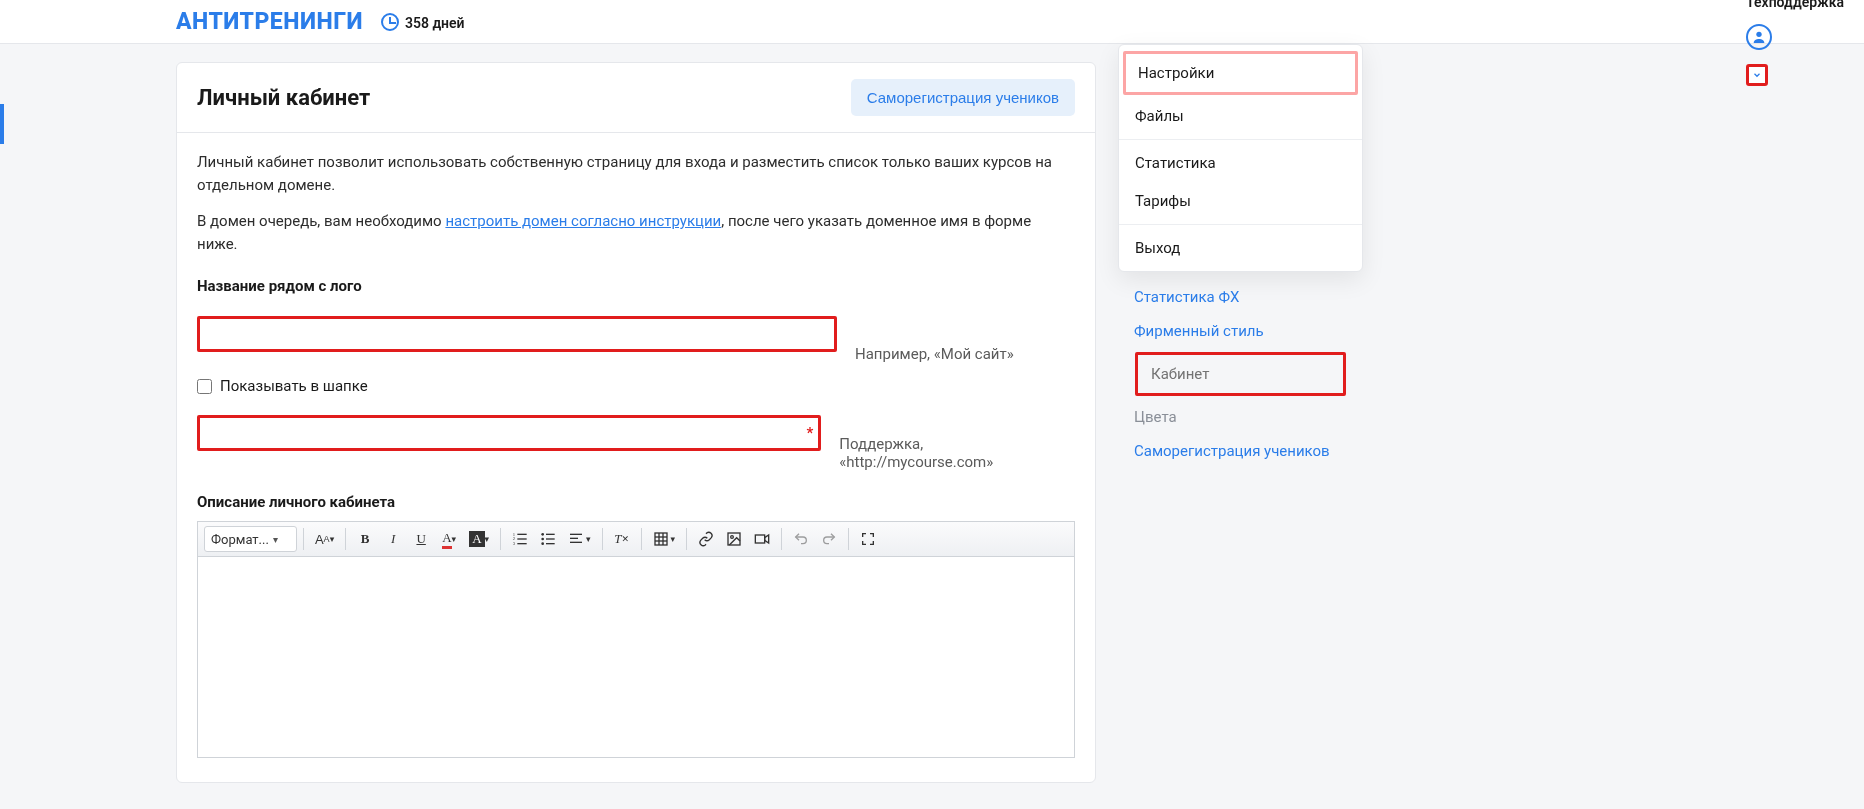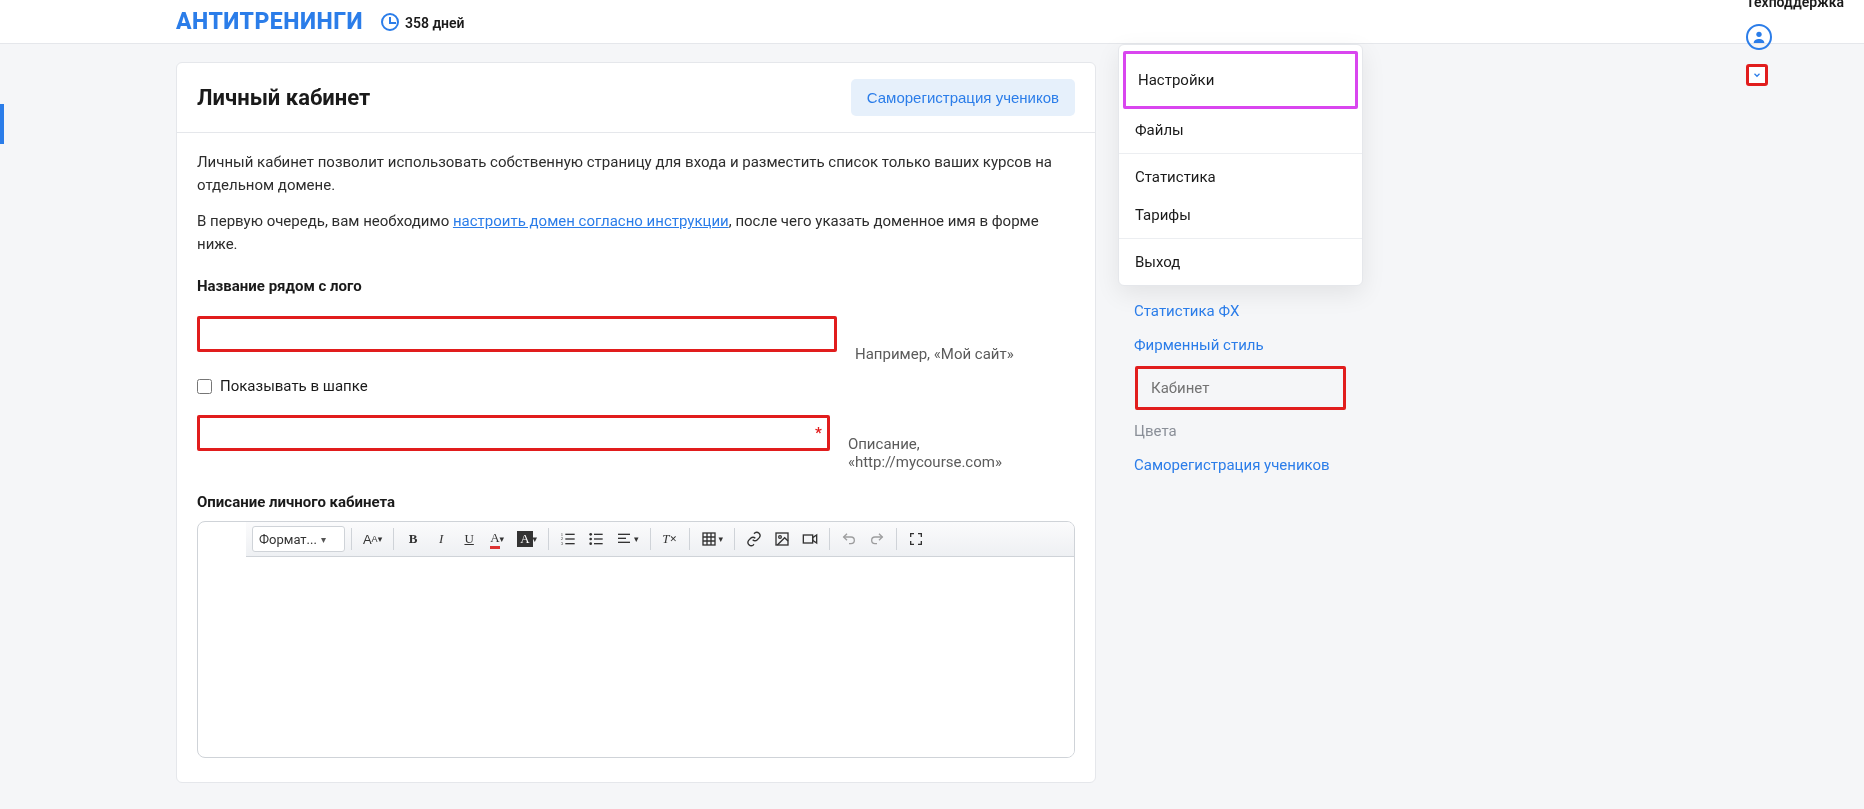--- a/index.html
+++ b/index.html
@@ -158,23 +158,22 @@
   }
   .hint { color: #5b5b5b; font-size: 15px; margin-top: 40px; }
 
   .checkbox-row { margin-top: 14px; display:flex; align-items:center; gap:8px; }
   .checkbox-row input { width:15px; height:15px; }
 
   
   .editor {
     margin-top: 10px;
     border: 1px solid #cfd3d8;
-    border-radius: 8px;
+    border-radius: 0;
     overflow: hidden;
-    padding-left: 48px;
   }
   .editor-toolbar {
     background: linear-gradient(#fbfbfc, #eef0f3);
     border-bottom: 1px solid #cfd3d8;
     padding: 4px 6px;
     display: flex;
     align-items: center;
     gap: 2px;
     flex-wrap: wrap;
     font-size: 13px;
@@ -215,24 +214,24 @@
   .dd-group { border-bottom:1px solid #eceef1; padding:4px 0; }
   .dd-group:last-child { border-bottom:none; }
   .dd-item {
     padding: 10px 16px;
     font-size: 15px;
     color:#1a1a1a;
     cursor:pointer;
     display:flex; align-items:center; gap:8px;
   }
   .dd-item.highlight {
-    border:3px solid #d946ef;
+    border:3px solid #fca5a5;
     border-radius:2px;
     margin:2px 4px;
-    padding:17px 12px;
+    padding:10px 12px;
   }
   .badge-new {
     background:#ff2d55;
     color:#fff;
     font-size:12px;
     font-weight:700;
     padding:2px 8px;
     border-radius:10px;
   }
 
@@ -304,40 +303,40 @@
 <div class="page">
 
   <div class="panel">
     <div class="panel-head">
       <div class="panel-title">Личный кабинет</div>
       <button class="selfreg-btn">Саморегистрация учеников</button>
     </div>
     <div class="panel-body">
       <p class="text-block">Личный кабинет позволит использовать собственную страницу для входа и разместить список только ваших курсов на отдельном домене.</p>
       <p class="text-block">
-        <span>В первую очередь, вам необходимо </span><a href="#">настроить домен согласно инструкции</a><span>, после чего указать доменное имя в форме ниже.</span>
+        <span>В домен очередь, вам необходимо </span><a href="#">настроить домен согласно инструкции</a><span>, после чего указать доменное имя в форме ниже.</span>
       </p>
 
       <div class="field-label">Название рядом с лого</div>
       <div class="field-row">
         <input class="text-input" type="text" style="">
         <span class="hint">Например, «Мой сайт»</span>
       </div>
 
       <div class="checkbox-row">
         <input type="checkbox" style="">
         <span>Показывать в шапке</span>
       </div>
 
       <div class="field-row">
         <div class="req-wrap">
           <input class="text-input" style="width: 100%;" type="text">
           <span class="req-star">*</span>
         </div>
-        <span class="hint">Описание, «http://mycourse.com»</span>
+        <span class="hint">Поддержка, «http://mycourse.com»</span>
       </div>
 
       <div class="field-label">Описание личного кабинета</div>
       <div class="editor">
         <div class="editor-toolbar">
           <div class="tb-select">
             <span>Формат...</span>
             <span class="caret">▾</span>
           </div>
           <div class="tb-sep"></div>

